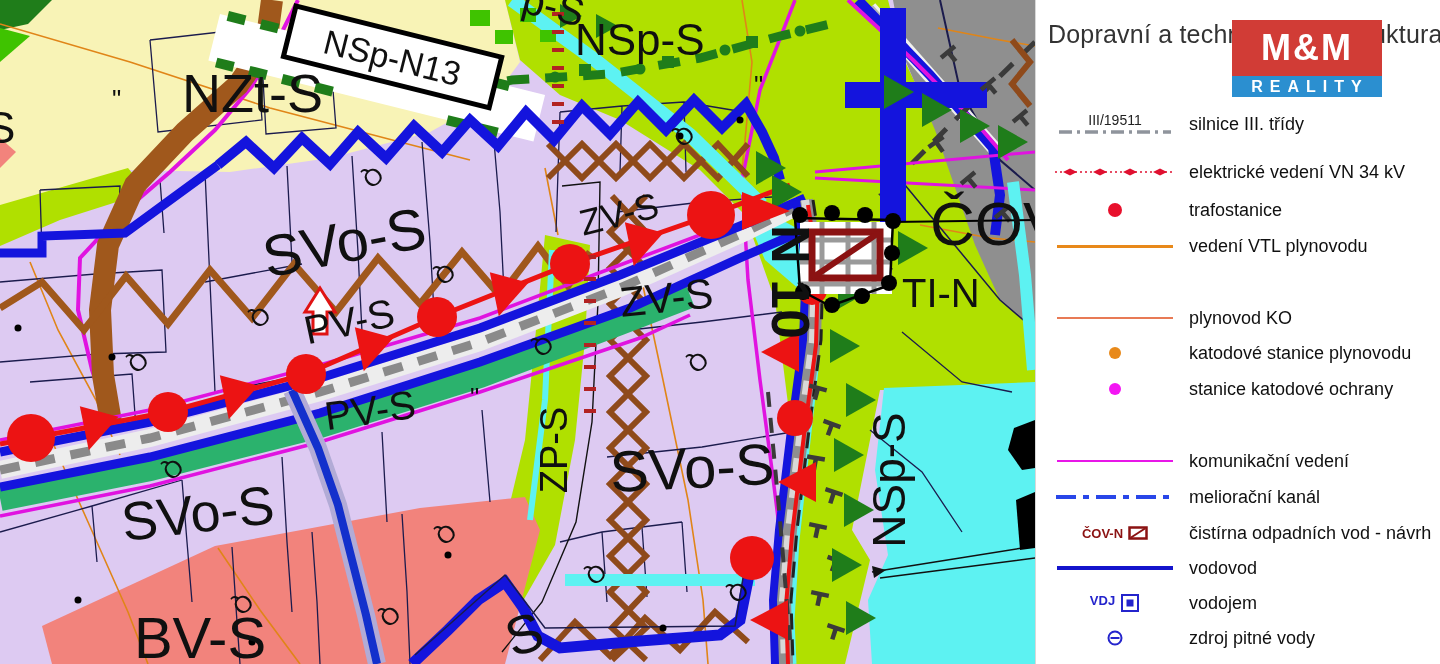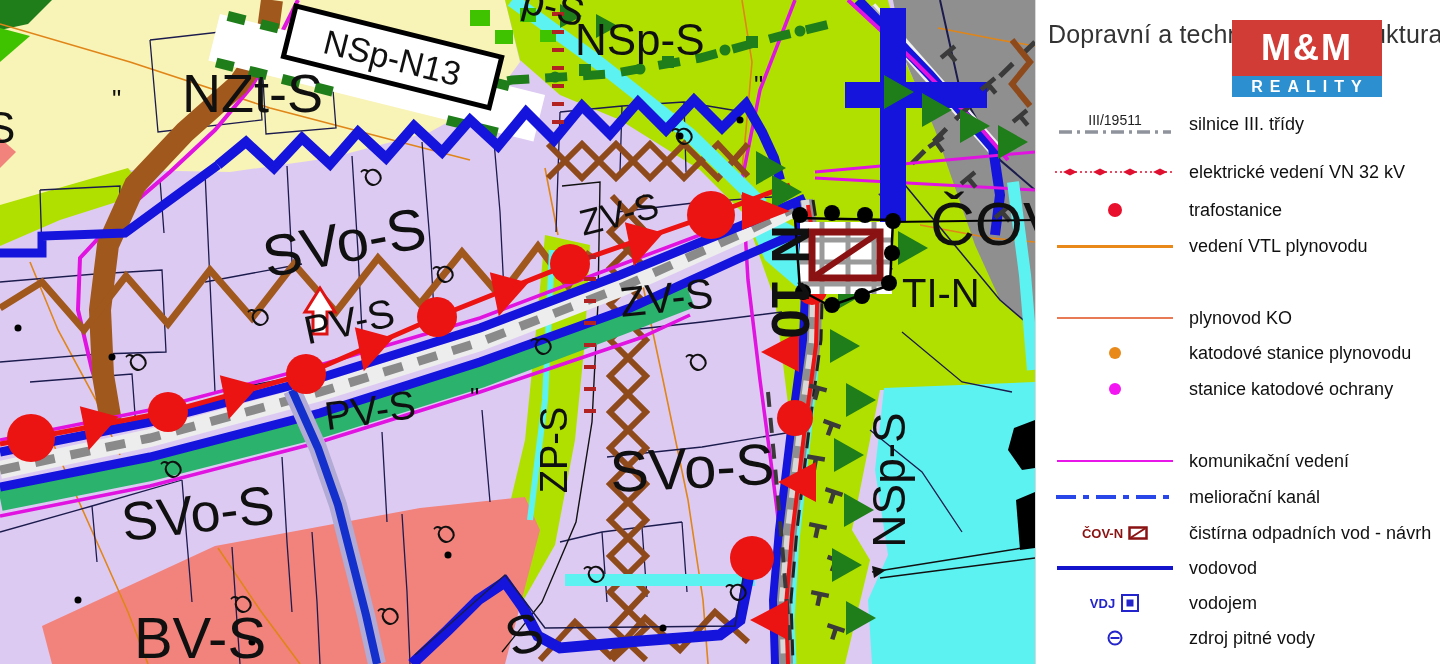--- a/index.html
+++ b/index.html
@@ -12,21 +12,21 @@
   .logo-red{height:56px;background:#d13c36;display:flex;align-items:center;justify-content:center;
     color:#fff;font-weight:bold;font-size:36px;letter-spacing:2px;}
   .logo-blue{height:21px;background:#2b8fd0;display:flex;align-items:center;justify-content:center;
     color:#fff;font-weight:bold;font-size:16px;letter-spacing:7px;padding-left:6px;}
   .lrow{position:absolute;left:0;width:405px;height:30px;}
   .sym{position:absolute;left:13px;width:132px;height:30px;display:flex;align-items:center;justify-content:center;}
   .lbl{position:absolute;left:153px;top:50%;transform:translateY(-50%);font-size:18px;color:#101010;white-space:nowrap;}
   .s-col{display:flex;flex-direction:column;align-items:center;gap:0;}
   .s-txt{font-size:14px;color:#222;}
   .dot{border-radius:50%;}
-  .covn{display:flex;align-items:center;gap:5px;}
+  .covn{display:flex;align-items:flex-start;gap:5px;}
   .covn-txt{font-size:13px;color:#8b1212;font-weight:bold;}
   .vdj-txt{font-size:13px;color:#2424cc;font-weight:bold;}
 </style>
 </head>
 <body>
 
 <div id="stage">
 
 <svg id="mapsvg" width="1035" height="664" viewBox="0 0 1035 664">
 
@@ -416,21 +416,21 @@
               <polygon points="22,7 15,3.5 15,10.5"></polygon>
           <polygon points="38,7 45,3.5 45,10.5"></polygon>
               <polygon points="52,7 45,3.5 45,10.5"></polygon>
           <polygon points="68,7 75,3.5 75,10.5"></polygon>
               <polygon points="82,7 75,3.5 75,10.5"></polygon>
           <polygon points="98,7 105,3.5 105,10.5"></polygon>
               <polygon points="112,7 105,3.5 105,10.5"></polygon>
         </g>
       </svg>
     </div>
-    <span class="lbl">elektrické vedení VN 32 kV</span>
+    <span class="lbl">elektrické vedení VN 34 kV</span>
   </div>
 
   <div class="lrow" style="top:195px">
     <div class="sym">
           <div class="dot" style="width:14px;height:14px;background:#e8102c"></div>
         </div>
     <span class="lbl">trafostanice</span>
   </div>
 
   <div class="lrow" style="top:231px">

